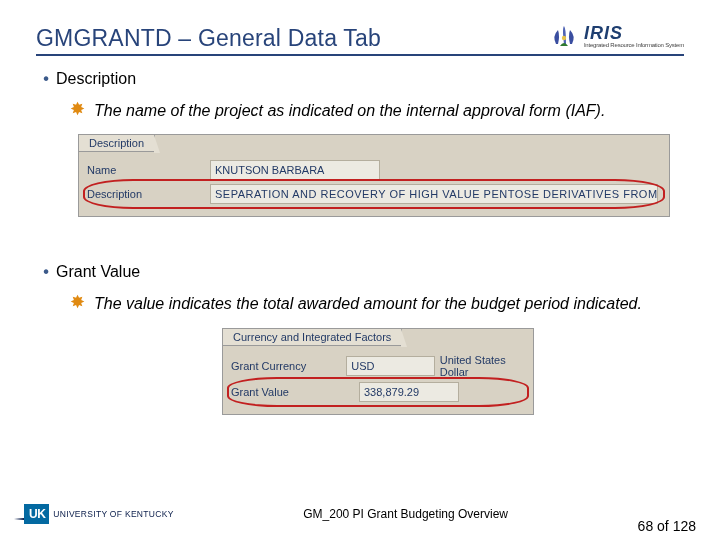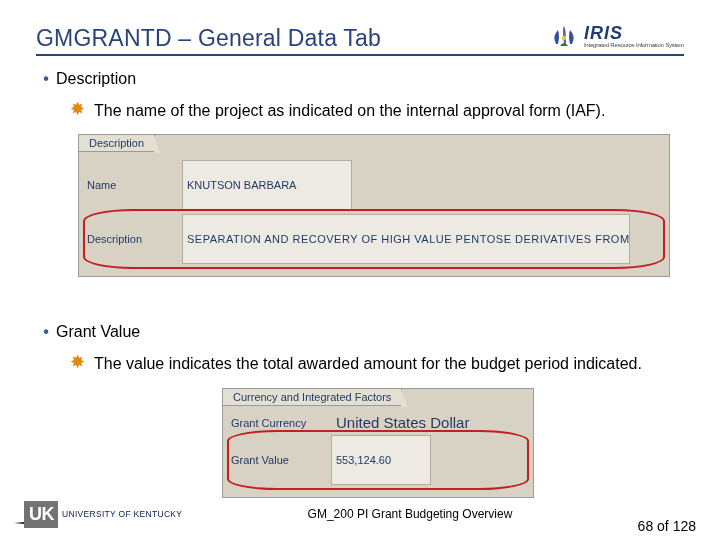--- a/index.html
+++ b/index.html
@@ -96,20 +96,21 @@
     top: 2px;
     color: #e08a12;
     font-size: 18px;
     line-height: 1;
   }
   .star-text {
     font-size: 16px;
     line-height: 1.6;
     padding-left: 22px;
     text-indent: 0;
+    font-style: italic;
   }
   
   .shot {
     border: 1px solid #9a9a9a;
     margin: 10px 0 0 6px;
     background: #d8d2c4;
     font-family: Arial, sans-serif;
     font-size: 11px;
   }
   .shot1 { width: 590px; }
@@ -138,25 +139,26 @@
     padding: 2px 0;
   }
   .shot-label {
     width: 95px;
     color: #233a66;
     font-size: 11px;
   }
   .shot-field {
     background: #eceae2;
     border: 1px solid #b4ae9e;
-    padding: 18px 4px;
+    padding: 3px 4px;
     color: #233a66;
     font-size: 11px;
     white-space: nowrap;
     overflow: hidden;
+    margin-left: 28px;
   }
   .shot-field.name { width: 160px; }
   .shot-field.desc { width: 438px; letter-spacing: 0.5px; }
   .highlight-ring {
     position: relative;
   }
   .ring {
     position: absolute;
     border: 2px solid #c22020;
     border-radius: 50% / 50%;
@@ -166,45 +168,45 @@
     left: -4px;
     right: -4px;
     top: -3px;
     bottom: -3px;
     border-radius: 50px / 12px;
   }
   
   .shot2 { width: 310px; margin: 12px auto 0; }
   .shot2 .shot-label { width: 100px; }
   .shot2 .shot-field { width: 90px; }
-  .shot2 .extra { color: #233a66; font-size: 15px; padding-left: 5px; }
+  .shot2 .extra { color: #233a66; font-size: 11px; padding-left: 5px; }
   .ring2 {
     left: -4px; right: -4px;
     top: -3px; bottom: -3px;
     border-radius: 50px / 11px;
   }
   
   .footer {
     position: absolute;
     left: 0; right: 0;
     bottom: 6px;
     display: flex;
     align-items: center;
     font-size: 13px;
     padding: 0 24px;
   }
   .uk-badge {
     display: flex;
     align-items: center;
   }
   .uk-icon {
-    background: #737373;
+    background: #0369a1;
     color: #fff;
     font-weight: 700;
-    font-size: 18px;
+    font-size: 12px;
     padding: 3px 4px 3px 5px;
     letter-spacing: -0.5px;
     position: relative;
   }
   .uk-icon::before {
     content: "";
     position: absolute;
     left: -10px;
     bottom: 4px;
     width: 10px;
@@ -291,25 +293,26 @@
       <div class="star-line">
         <span class="star">✸</span>
         <div class="star-text">The value indicates the total awarded amount for the budget period indicated.</div>
       </div>
 
       <div class="shot shot2">
         <span class="shot-tab">Currency and Integrated Factors</span>
         <div class="shot-body">
           <div class="shot-row">
             <span class="shot-label">Grant Currency</span>
+            <span class="shot-field">USD</span>
             <span class="extra">United States Dollar</span>
           </div>
           <div class="shot-row highlight-ring">
             <span class="shot-label">Grant Value</span>
-            <span class="shot-field">553,124.60</span>
+            <span class="shot-field">338,879.29</span>
             <span class="ring ring2"></span>
           </div>
         </div>
       </div>
     </div>
 
   </div>
 
   <div class="footer">
     <div class="uk-badge">

